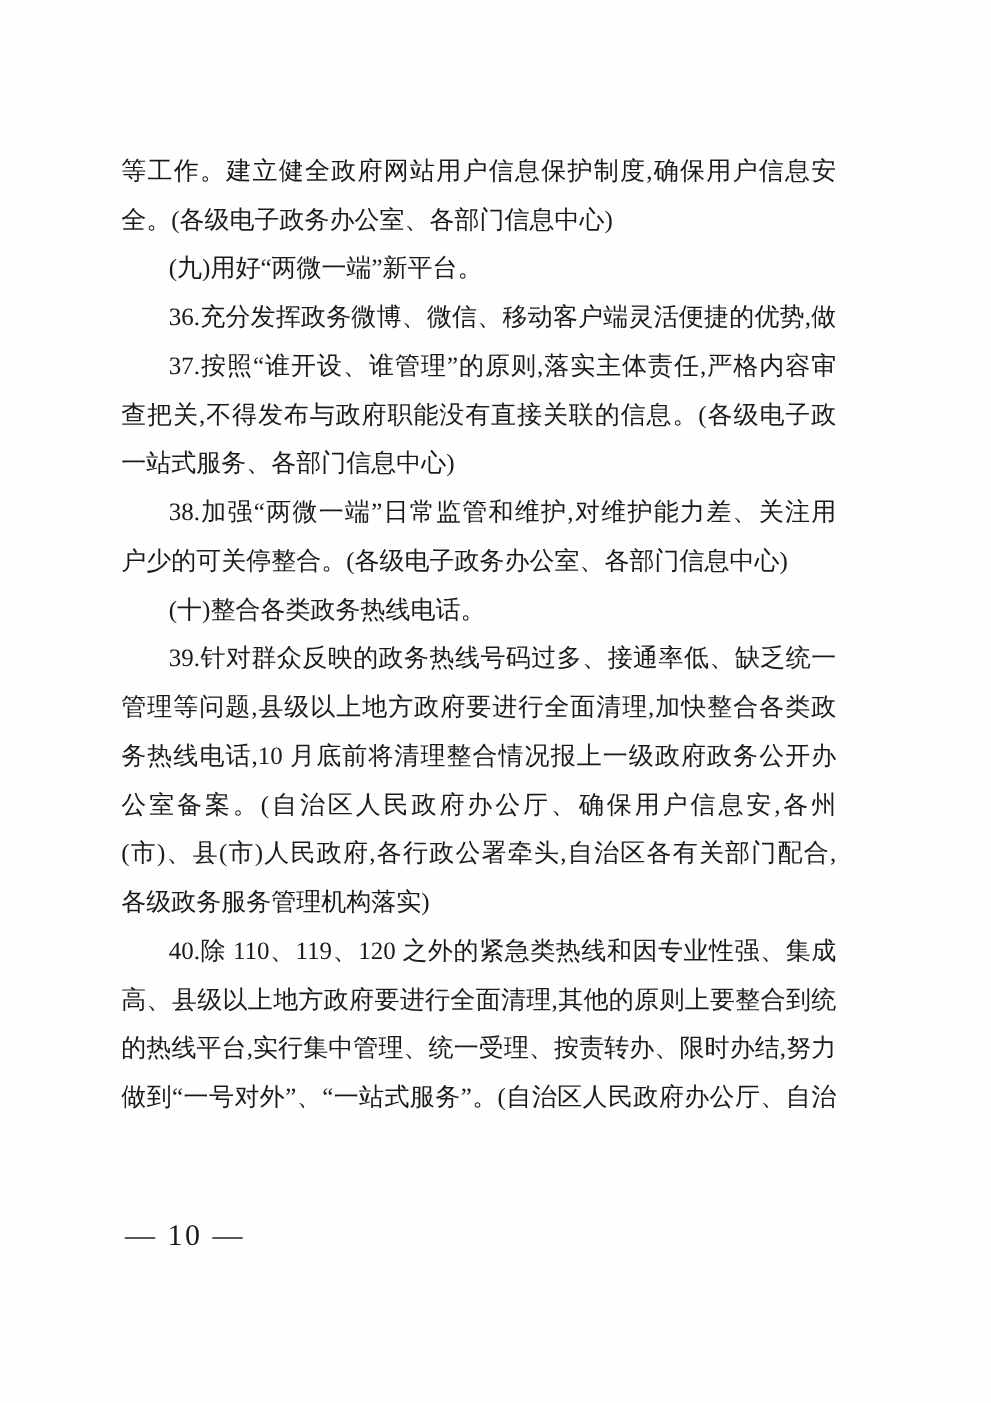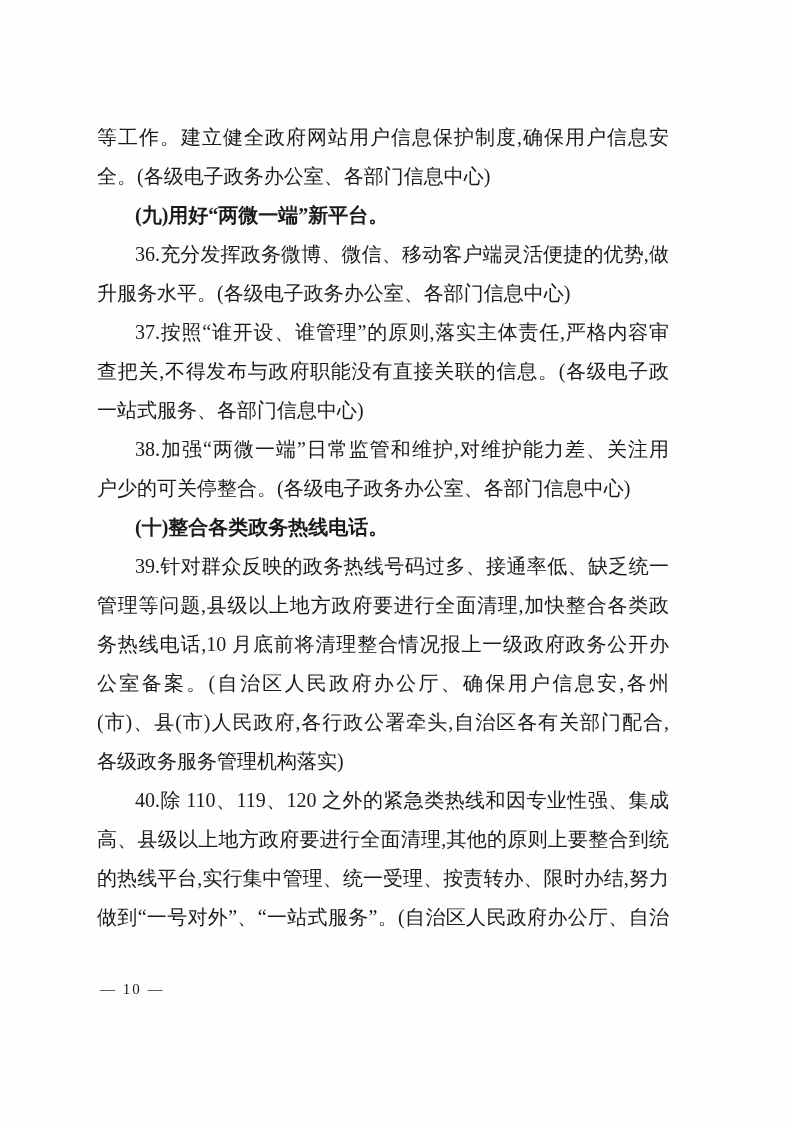--- a/index.html
+++ b/index.html
@@ -40,29 +40,29 @@
   .ln.full {
     text-align: justify;
     text-align-last: justify;
     text-justify: inter-character;
   }
   
   .ln.first {
     text-indent: 38px;
   }
   .heading .ln {
-    font-weight: 700;
+    font-weight: 400;
   }
   .footer-pagenum {
     position: absolute;
     left: 100px;
     top: 974px;
     height: 30px;
     line-height: 30px;
-    font-size: 15px;
+    font-size: 24px;
     letter-spacing: 2px;
     color: #1a1a1a;
   }
 </style>
 </head>
 <body>
 
 <div class="page">
 
   <main class="body-text">
@@ -71,21 +71,20 @@
       <span class="ln full">等工作。建立健全政府网站用户信息保护制度,确保用户信息安</span>
       <span class="ln">全。(各级电子政务办公室、各部门信息中心)</span>
     </p>
 
     <p class="para heading">
       <span class="ln first">(九)用好“两微一端”新平台。</span>
     </p>
 
     <p class="para">
       <span class="ln full first">36.充分发挥政务微博、微信、移动客户端灵活便捷的优势,做</span>
-      <span class="ln">升服务水平。(各级电子政务办公室、各部门信息中心)</span>
     </p>
 
     <p class="para">
       <span class="ln full first">37.按照“谁开设、谁管理”的原则,落实主体责任,严格内容审</span>
       <span class="ln full">查把关,不得发布与政府职能没有直接关联的信息。(各级电子政</span>
       <span class="ln">一站式服务、各部门信息中心)</span>
     </p>
 
     <p class="para">
       <span class="ln full first">38.加强“两微一端”日常监管和维护,对维护能力差、关注用</span>

